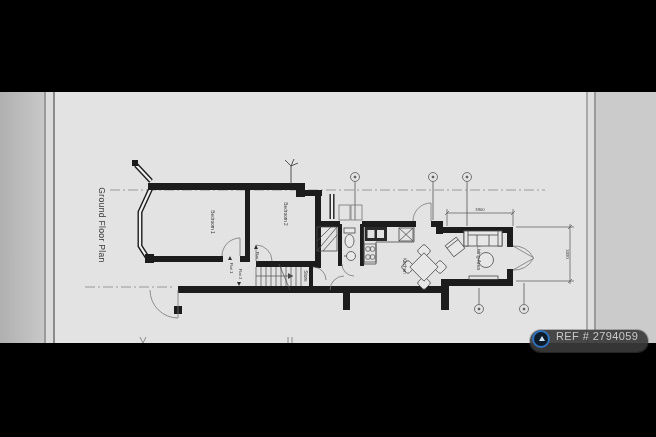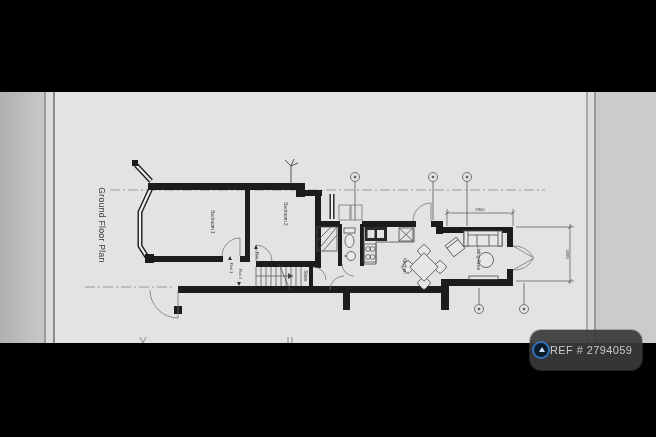--- a/index.html
+++ b/index.html
@@ -17,22 +17,22 @@
   .edge-c{left:586px;width:2px;background:#a8a8a8;}
   .gap-b{left:588px;width:6px;background:#dedede;}
   .edge-d{left:594px;width:2px;background:#9a9a9a;}
   .strip-right{left:596px;width:60px;background:#cbcbcb;}
   svg.plan{position:absolute;left:0;top:0;width:656px;height:437px;}
   .plan text{font-family:"Liberation Sans",sans-serif;fill:#3c3c3c;}
   .room-label{font-size:4.8px;}
   .small-label{font-size:4.2px;}
   .dim-label{font-size:4.2px;fill:#444;}
   .plan-title{font-size:8.6px;fill:#383838;letter-spacing:.3px;}
-  .watermark{position:absolute;left:530px;top:330px;height:40px;display:flex;align-items:center;
-             padding:0 10px 0 2px;background:rgba(58,58,58,.92);border-radius:11px;
+  .watermark{position:absolute;left:530px;top:330px;height:22px;display:flex;
+             gap:6px;padding:0 10px 0 2px;background:rgba(58,58,58,.92);border-radius:11px;
              box-shadow:0 0 0 1px rgba(90,90,90,.4);}
   .watermark-text{color:#c9c9c9;font-size:11px;letter-spacing:.4px;white-space:nowrap;}
   .logo{width:18px;height:18px;border-radius:50%;background:#0e1b2b;border:2px solid #2f72bd;
         box-sizing:border-box;position:relative;}
   .logo::after{content:"";position:absolute;left:5px;top:4px;width:0;height:0;
         border-left:3px solid transparent;border-right:3px solid transparent;
         border-bottom:5px solid #cfe3f7;}
 </style>
 </head>
 <body>

